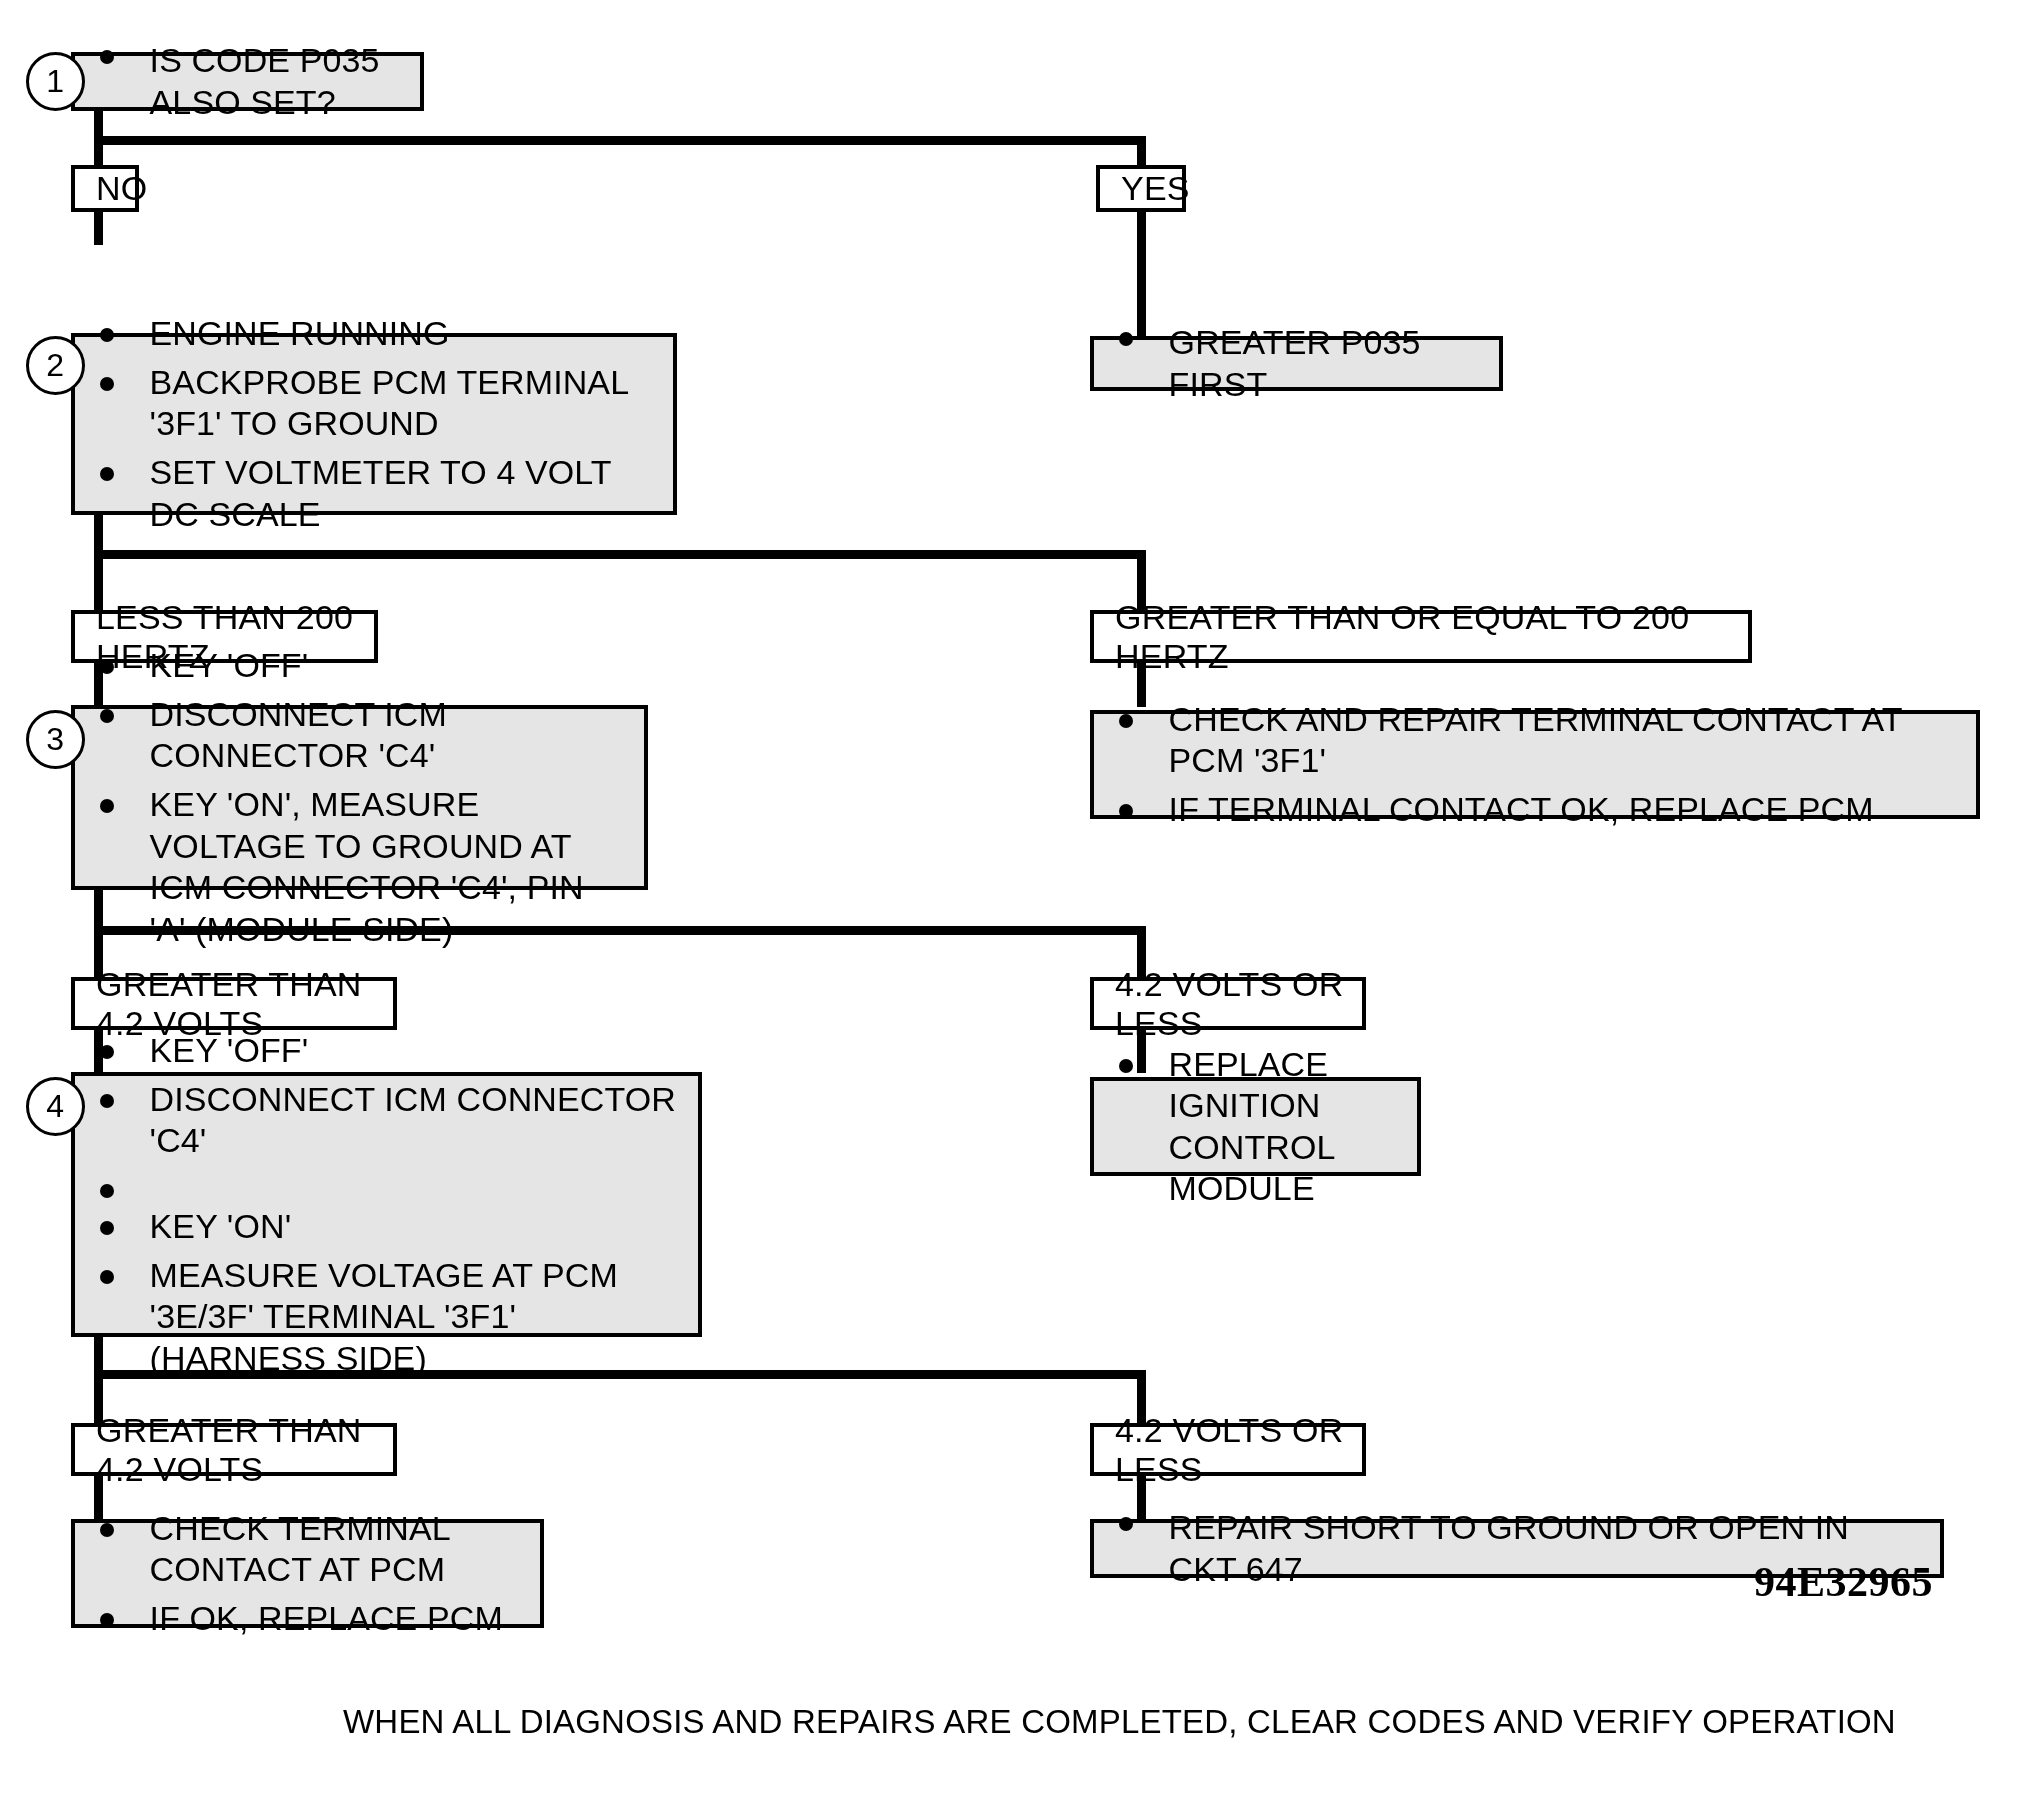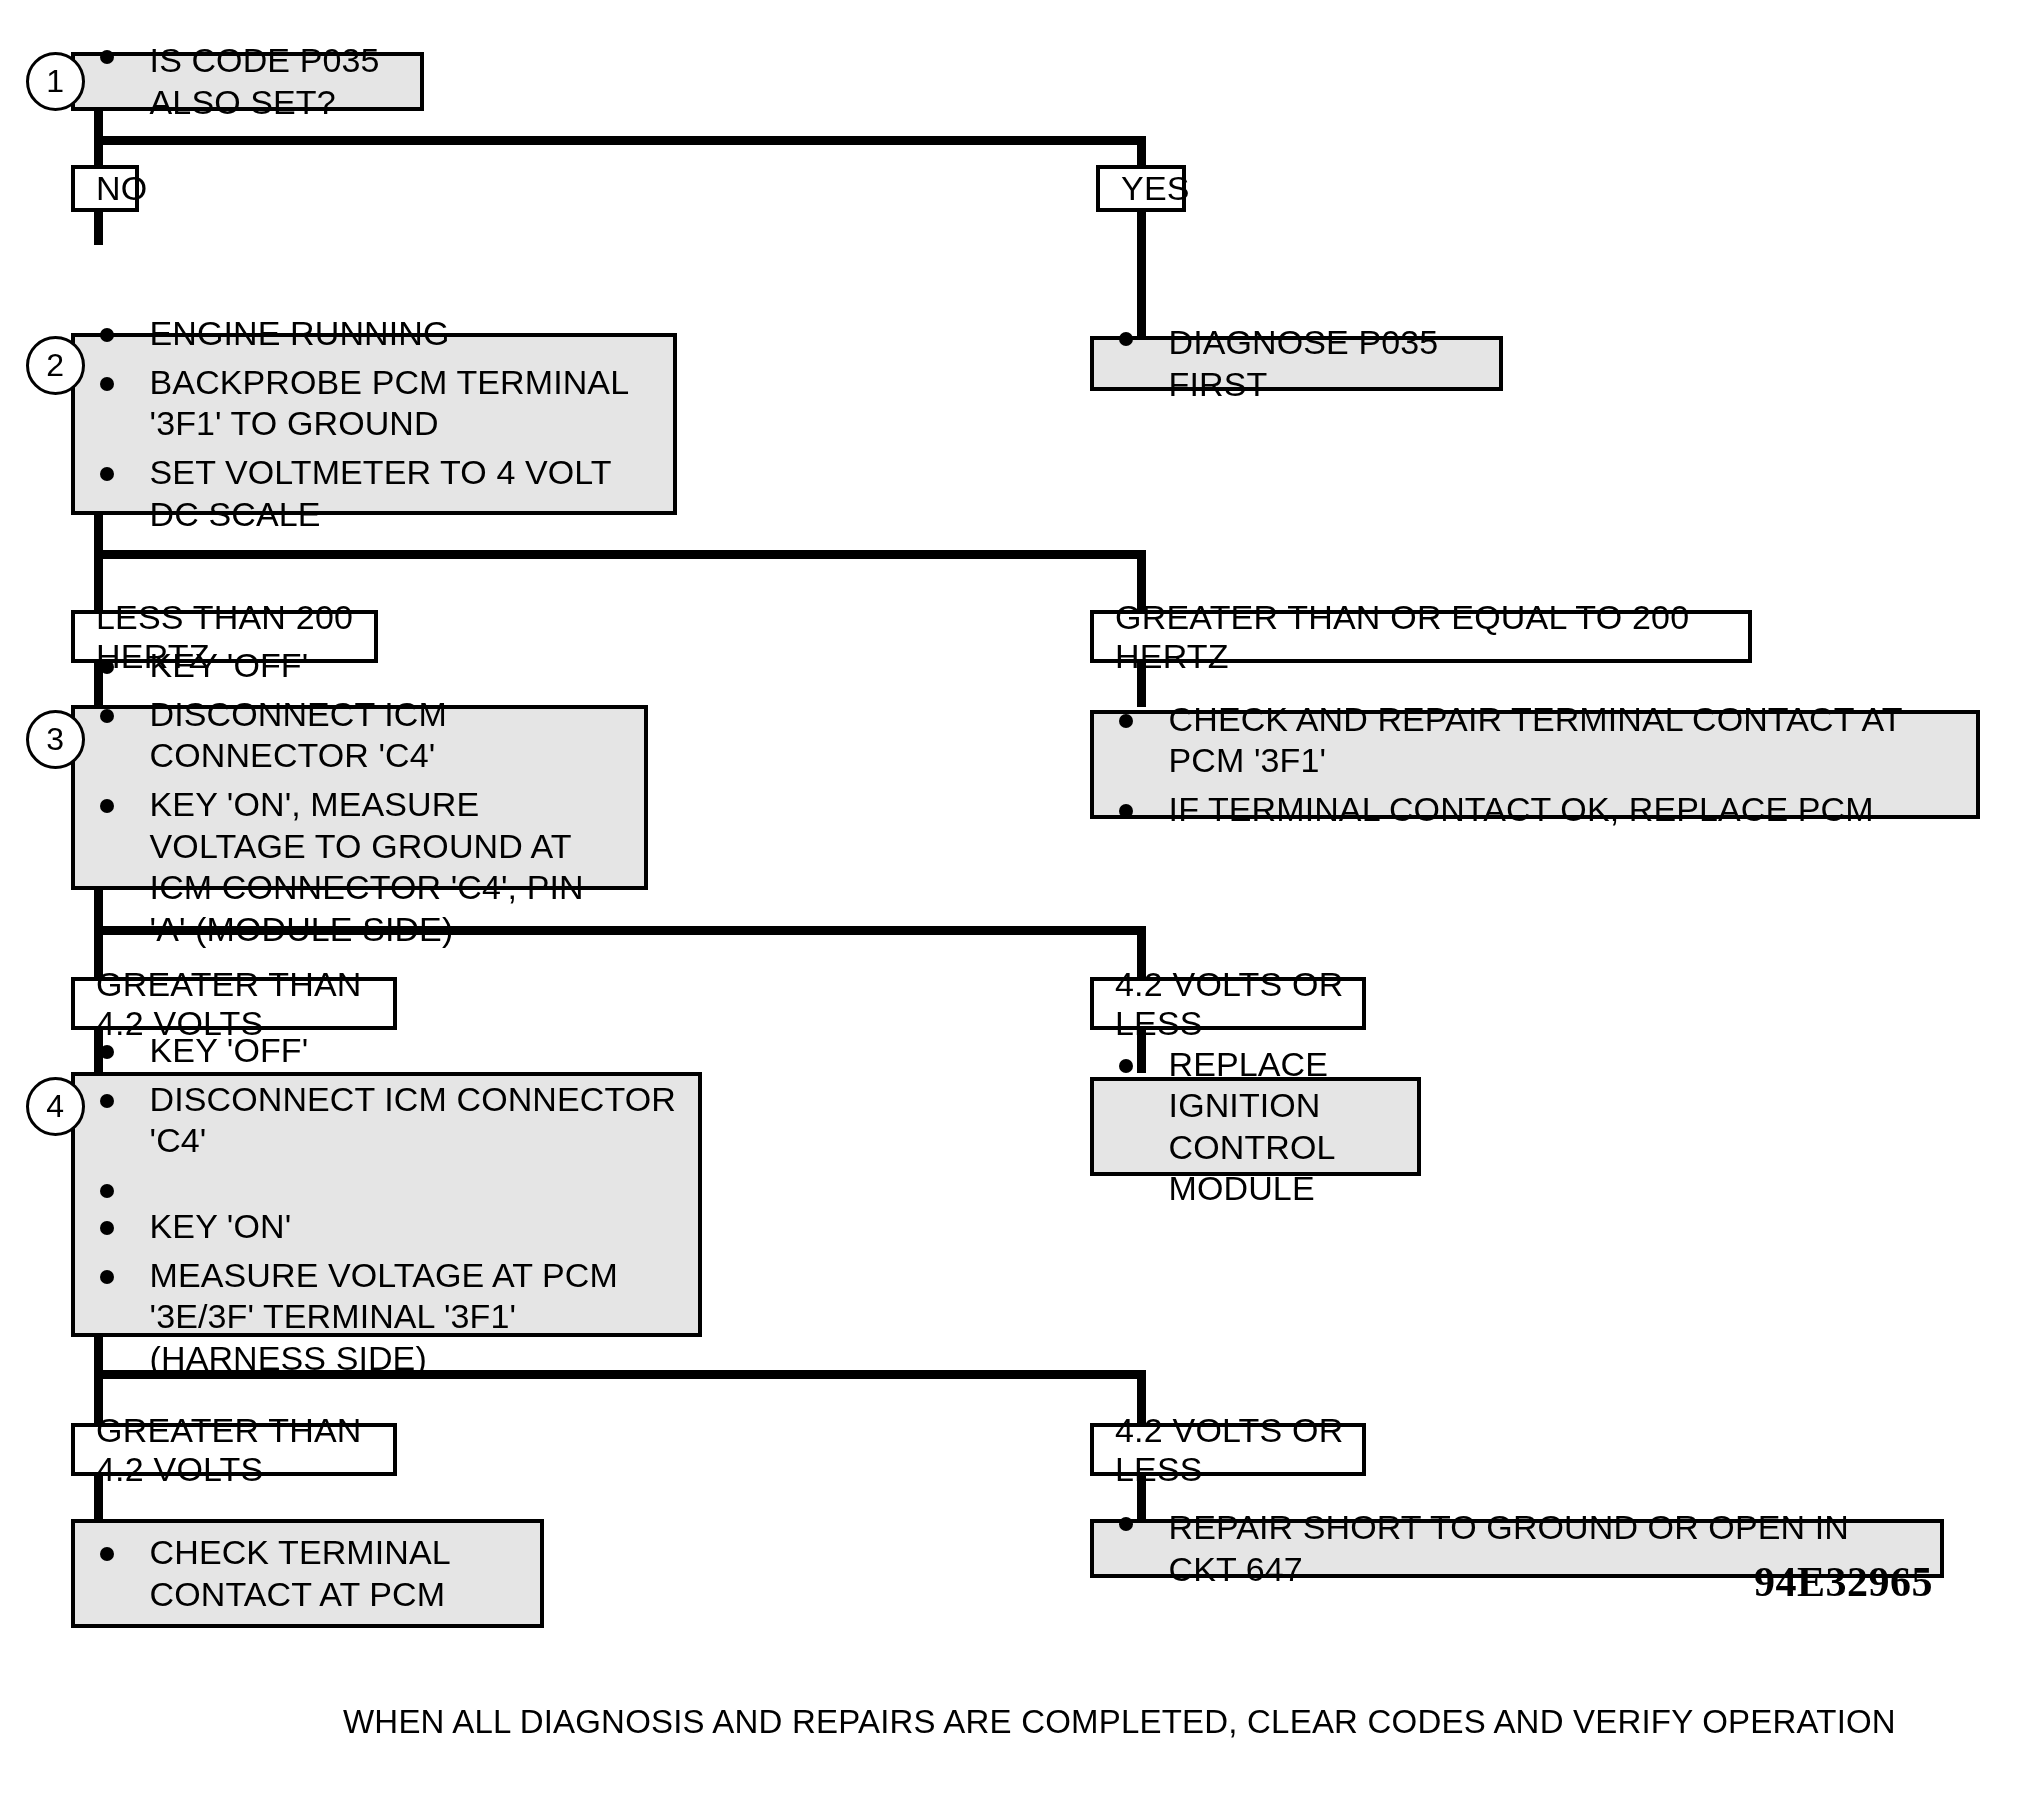--- a/index.html
+++ b/index.html
@@ -123,21 +123,21 @@
 
   <div class="small-box" style="left:71px; top:165px; width:68px; height:47px;">NO</div>
   <div class="small-box" style="left:1096px; top:165px; width:90px; height:47px;">YES</div>
 
   <div class="vline" style="left:94px; top:210px; height:35px;"></div>
   <div class="vline" style="left:1137px; top:210px; height:130px;"></div>
 
   <div class="box" style="left:1090px; top:336px; width:413px; height:55px;">
     <div class="bullet-row">
       <span class="dot" style="margin-top:10.4px;"></span>
-      <span class="bullet-text">DIAGNOSE P035 FIRST</span>
+      <span class="bullet-text">GREATER P035 FIRST</span>
     </div>
   </div>
 
   <div class="step-num" style="left:25.6px; top:336px;">2</div>
 
   <div class="box" style="left:71px; top:333px; width:606px; height:182px;">
     <div class="bullet-row">
       <span class="dot"></span>
       <span class="bullet-text">ENGINE RUNNING</span>
     </div>
@@ -244,20 +244,24 @@
   <div class="small-box" style="left:1090px; top:1423px; width:276px; height:53px;">4.2 VOLTS OR LESS</div>
 
   <div class="vline" style="left:94px; top:1474px; height:47px;"></div>
   <div class="vline" style="left:1137px; top:1474px; height:47px;"></div>
 
   <div class="box" style="left:71px; top:1519px; width:473px; height:109px;">
     <div class="bullet-row">
       <span class="dot"></span>
       <span class="bullet-text">CHECK TERMINAL CONTACT AT PCM</span>
     </div>
+    <div class="bullet-row">
+      <span class="dot"></span>
+      <span class="bullet-text">IF OK, REPLACE PCM</span>
+    </div>
   </div>
 
   <div class="box" style="left:1090px; top:1519px; width:854px; height:59px;">
     <div class="bullet-row">
       <span class="dot" style="margin-top:10.4px;"></span>
       <span class="bullet-text">REPAIR SHORT TO GROUND OR OPEN IN CKT 647</span>
     </div>
   </div>
 
   <div class="fig-id" style="left:1754px; top:1558px;">94E32965</div>

